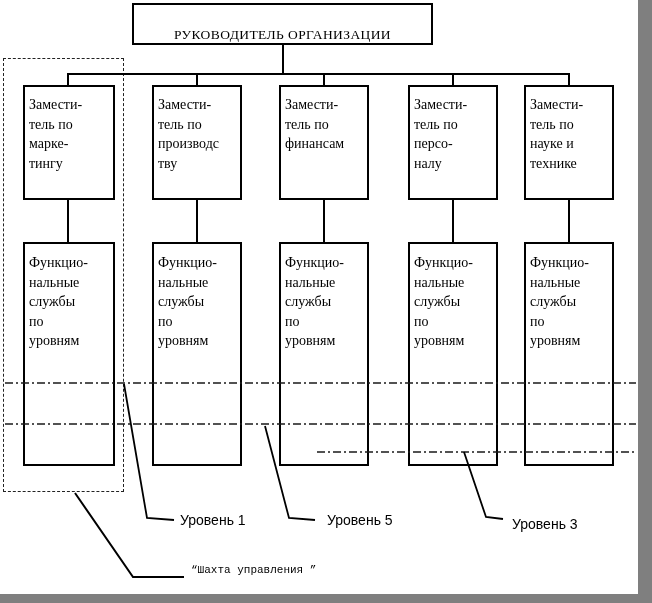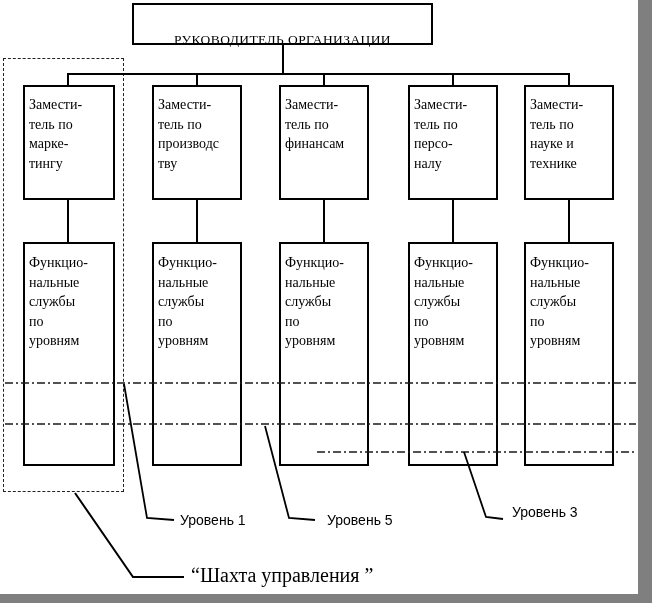--- a/index.html
+++ b/index.html
@@ -7,41 +7,41 @@
     position:relative;width:652px;height:603px;background:#ffffff;
     font-family:"Liberation Serif", serif;color:#000;overflow:hidden;
   }
   .box{
     position:absolute;background:#fff;border:2px solid #000;
     box-sizing:border-box;font-size:14px;line-height:19.5px;
     white-space:pre-line;
   }
   .title-box{
     left:132px;top:3px;width:301px;height:42px;
-    text-align:center;padding-top:5px;font-size:13.5px;letter-spacing:.4px;
+    text-align:center;font-size:13.5px;letter-spacing:.4px;
   }
   .dep{top:85px;height:115px;padding:8px 2px 12px 4px;}
   .fun{top:242px;height:224px;padding:9px 8px 0 4px;}
   .c1{left:23px;width:92px;}
   .c2{left:152px;width:90px;}
   .c3{left:279px;width:90px;}
   .c4{left:408px;width:90px;}
   .c5{left:524px;width:90px;}
   .dashed-rect{
     position:absolute;left:3px;top:58px;width:121px;height:434px;
     border:1px dashed #222;box-sizing:border-box;background:transparent;
   }
   #wires{position:absolute;left:0;top:0;z-index:5;pointer-events:none;}
   .lvl-label{
     position:absolute;z-index:6;font-family:Liberation Sans, sans-serif;
     font-size:14px;white-space:nowrap;
   }
   .shaft-label{
-    position:absolute;z-index:6;font-family:Liberation Serif, serif;
-    font-size:20px;white-space:nowrap;
+    position:absolute;z-index:6;font-family:Liberation Mono, monospace;
+    font-size:11px;white-space:nowrap;
   }
   .gray-strip{position:absolute;right:0;top:0;width:14px;height:595px;z-index:7;}
   .gray-bar{position:absolute;left:0;bottom:0;width:652px;height:9px;z-index:7;}
 </style>
 </head>
 <body>
 
 <div id="stage">
 
   <div class="box title-box">
@@ -111,19 +111,19 @@
     <path d="M317 452 H636" stroke="#1a1a1a" stroke-width="1.3" stroke-dasharray="8 3 2 3" fill="none"></path>
 
     <path d="M124 384 L147 518 L174 520" stroke="#000" stroke-width="1.8" fill="none"></path>
     <path d="M265 426 L289 518 L315 520" stroke="#000" stroke-width="1.8" fill="none"></path>
     <path d="M464 452 L486 517 L503 519" stroke="#000" stroke-width="1.8" fill="none"></path>
     <path d="M75 493 L133 577 L184 577" stroke="#000" stroke-width="2" fill="none"></path>
   </svg>
 
   <div class="lvl-label" style="left:180px;top:512px;">Уровень 1</div>
   <div class="lvl-label" style="left:327px;top:512px;">Уровень 5</div>
-  <div class="lvl-label" style="left:512px;top:504px;">Уровень 3</div>
+  <div class="lvl-label" style="left:512px;top:516px;">Уровень 3</div>
 
   <div class="shaft-label" style="left:191px;top:564px;">“Шахта управления ”</div>
 
   <div class="gray-strip" style="background: rgb(127, 127, 127);"></div>
   <div class="gray-bar" style="background: rgb(127, 127, 127);"></div>
 </div>
 
 </body></html>

